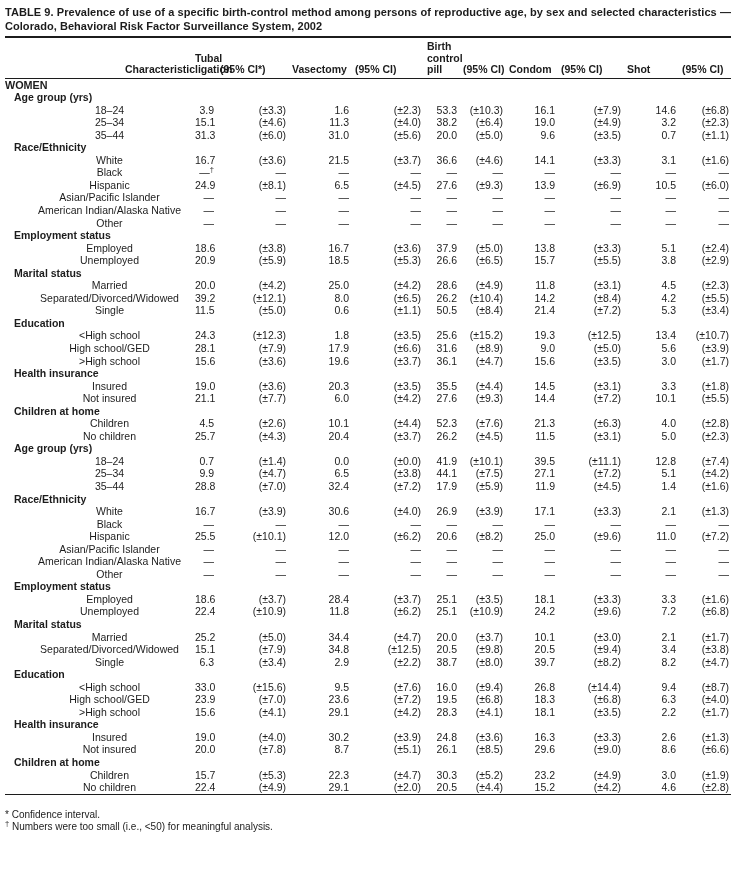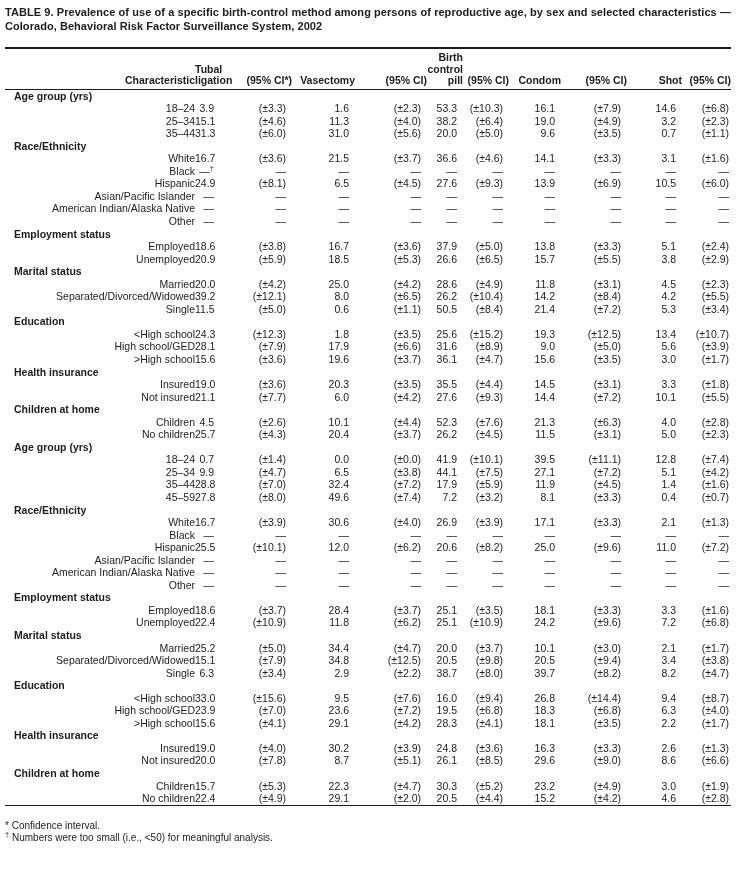--- a/index.html
+++ b/index.html
@@ -6,39 +6,39 @@
   body{
     width:736px;height:884px;box-sizing:border-box;
     padding:6px 5px 0 5px;
     font-family:"Liberation Sans","DejaVu Sans",sans-serif;
     color:#1c1c1c;
     -webkit-font-smoothing:antialiased;
   }
   .title{
     font-size:11px;font-weight:bold;line-height:13.5px;
     text-align:justify;letter-spacing:.05px;
-    margin:0;padding-bottom:14px;border-bottom:2px solid #1c1c1c;
+    margin:0;padding-bottom:3px;border-bottom:2px solid #1c1c1c;
   }
   table{
     width:726px;border-collapse:collapse;table-layout:fixed;
     font-size:10.5px;color:#1c1c1c;
     border-bottom:1.4px solid #1c1c1c;
   }
   thead th{
     font-weight:bold;vertical-align:bottom;
     padding:3px 0 2px 0;border-bottom:1.2px solid #1c1c1c;
     white-space:pre-line;line-height:11.5px;font-size:10.5px;
-    text-align:right;overflow:visible;
+    text-align:left;overflow:visible;
   }
   thead th.col-char{text-align:right;}
   tbody td{
     padding:0;line-height:12.55px;white-space:nowrap;
     overflow:visible;vertical-align:bottom;
   }
-  td.row-label{text-align:right;padding-left:19px;}
+  td.row-label{text-align:center;padding-left:19px;}
   tr.group-row td{font-weight:bold;padding-left:9px;}
   tr.section-row td{font-weight:bold;padding-left:0;font-size:10.8px;}
   tr.section-gap td{padding-top:8px;}
   td.val{text-align:right;padding-right:6px;}
   td.ci{text-align:right;padding-right:6px;}
   td.ci:last-child{padding-right:2px;}
   sup{font-size:7.5px;line-height:0;}
   .footnotes{font-size:10px;line-height:12.8px;margin-top:14px;}
   .footnote{margin:0;}
 </style>
@@ -73,20 +73,23 @@
 control
 pill</th>
         <th class="col-ci">(95% CI)</th>
         <th class="col-val">Condom</th>
         <th class="col-ci">(95% CI)</th>
         <th class="col-val">Shot</th>
         <th class="col-ci">(95% CI)</th>
       </tr>
   </thead>
   <tbody>
+      <tr class="section-row">
+        <td colspan="11">WOMEN</td>
+      </tr>
       <tr class="group-row">
         <td colspan="11">Age group (yrs)</td>
       </tr>
       <tr>
         <td class="row-label">18–24</td>
         <td class="val">3.9</td>
         <td class="ci">(±3.3)</td>
         <td class="val">1.6</td>
         <td class="ci">(±2.3)</td>
         <td class="val">53.3</td>
@@ -409,33 +412,20 @@
         <td class="ci">(±7.0)</td>
         <td class="val">32.4</td>
         <td class="ci">(±7.2)</td>
         <td class="val">17.9</td>
         <td class="ci">(±5.9)</td>
         <td class="val">11.9</td>
         <td class="ci">(±4.5)</td>
         <td class="val">1.4</td>
         <td class="ci">(±1.6)</td>
       </tr>
-      <tr>
-        <td class="row-label">45–59</td>
-        <td class="val">27.8</td>
-        <td class="ci">(±8.0)</td>
-        <td class="val">49.6</td>
-        <td class="ci">(±7.4)</td>
-        <td class="val">7.2</td>
-        <td class="ci">(±3.2)</td>
-        <td class="val">8.1</td>
-        <td class="ci">(±3.3)</td>
-        <td class="val">0.4</td>
-        <td class="ci">(±0.7)</td>
-      </tr>
       <tr class="group-row">
         <td colspan="11">Race/Ethnicity</td>
       </tr>
       <tr>
         <td class="row-label">White</td>
         <td class="val">16.7</td>
         <td class="ci">(±3.9)</td>
         <td class="val">30.6</td>
         <td class="ci">(±4.0)</td>
         <td class="val">26.9</td>

